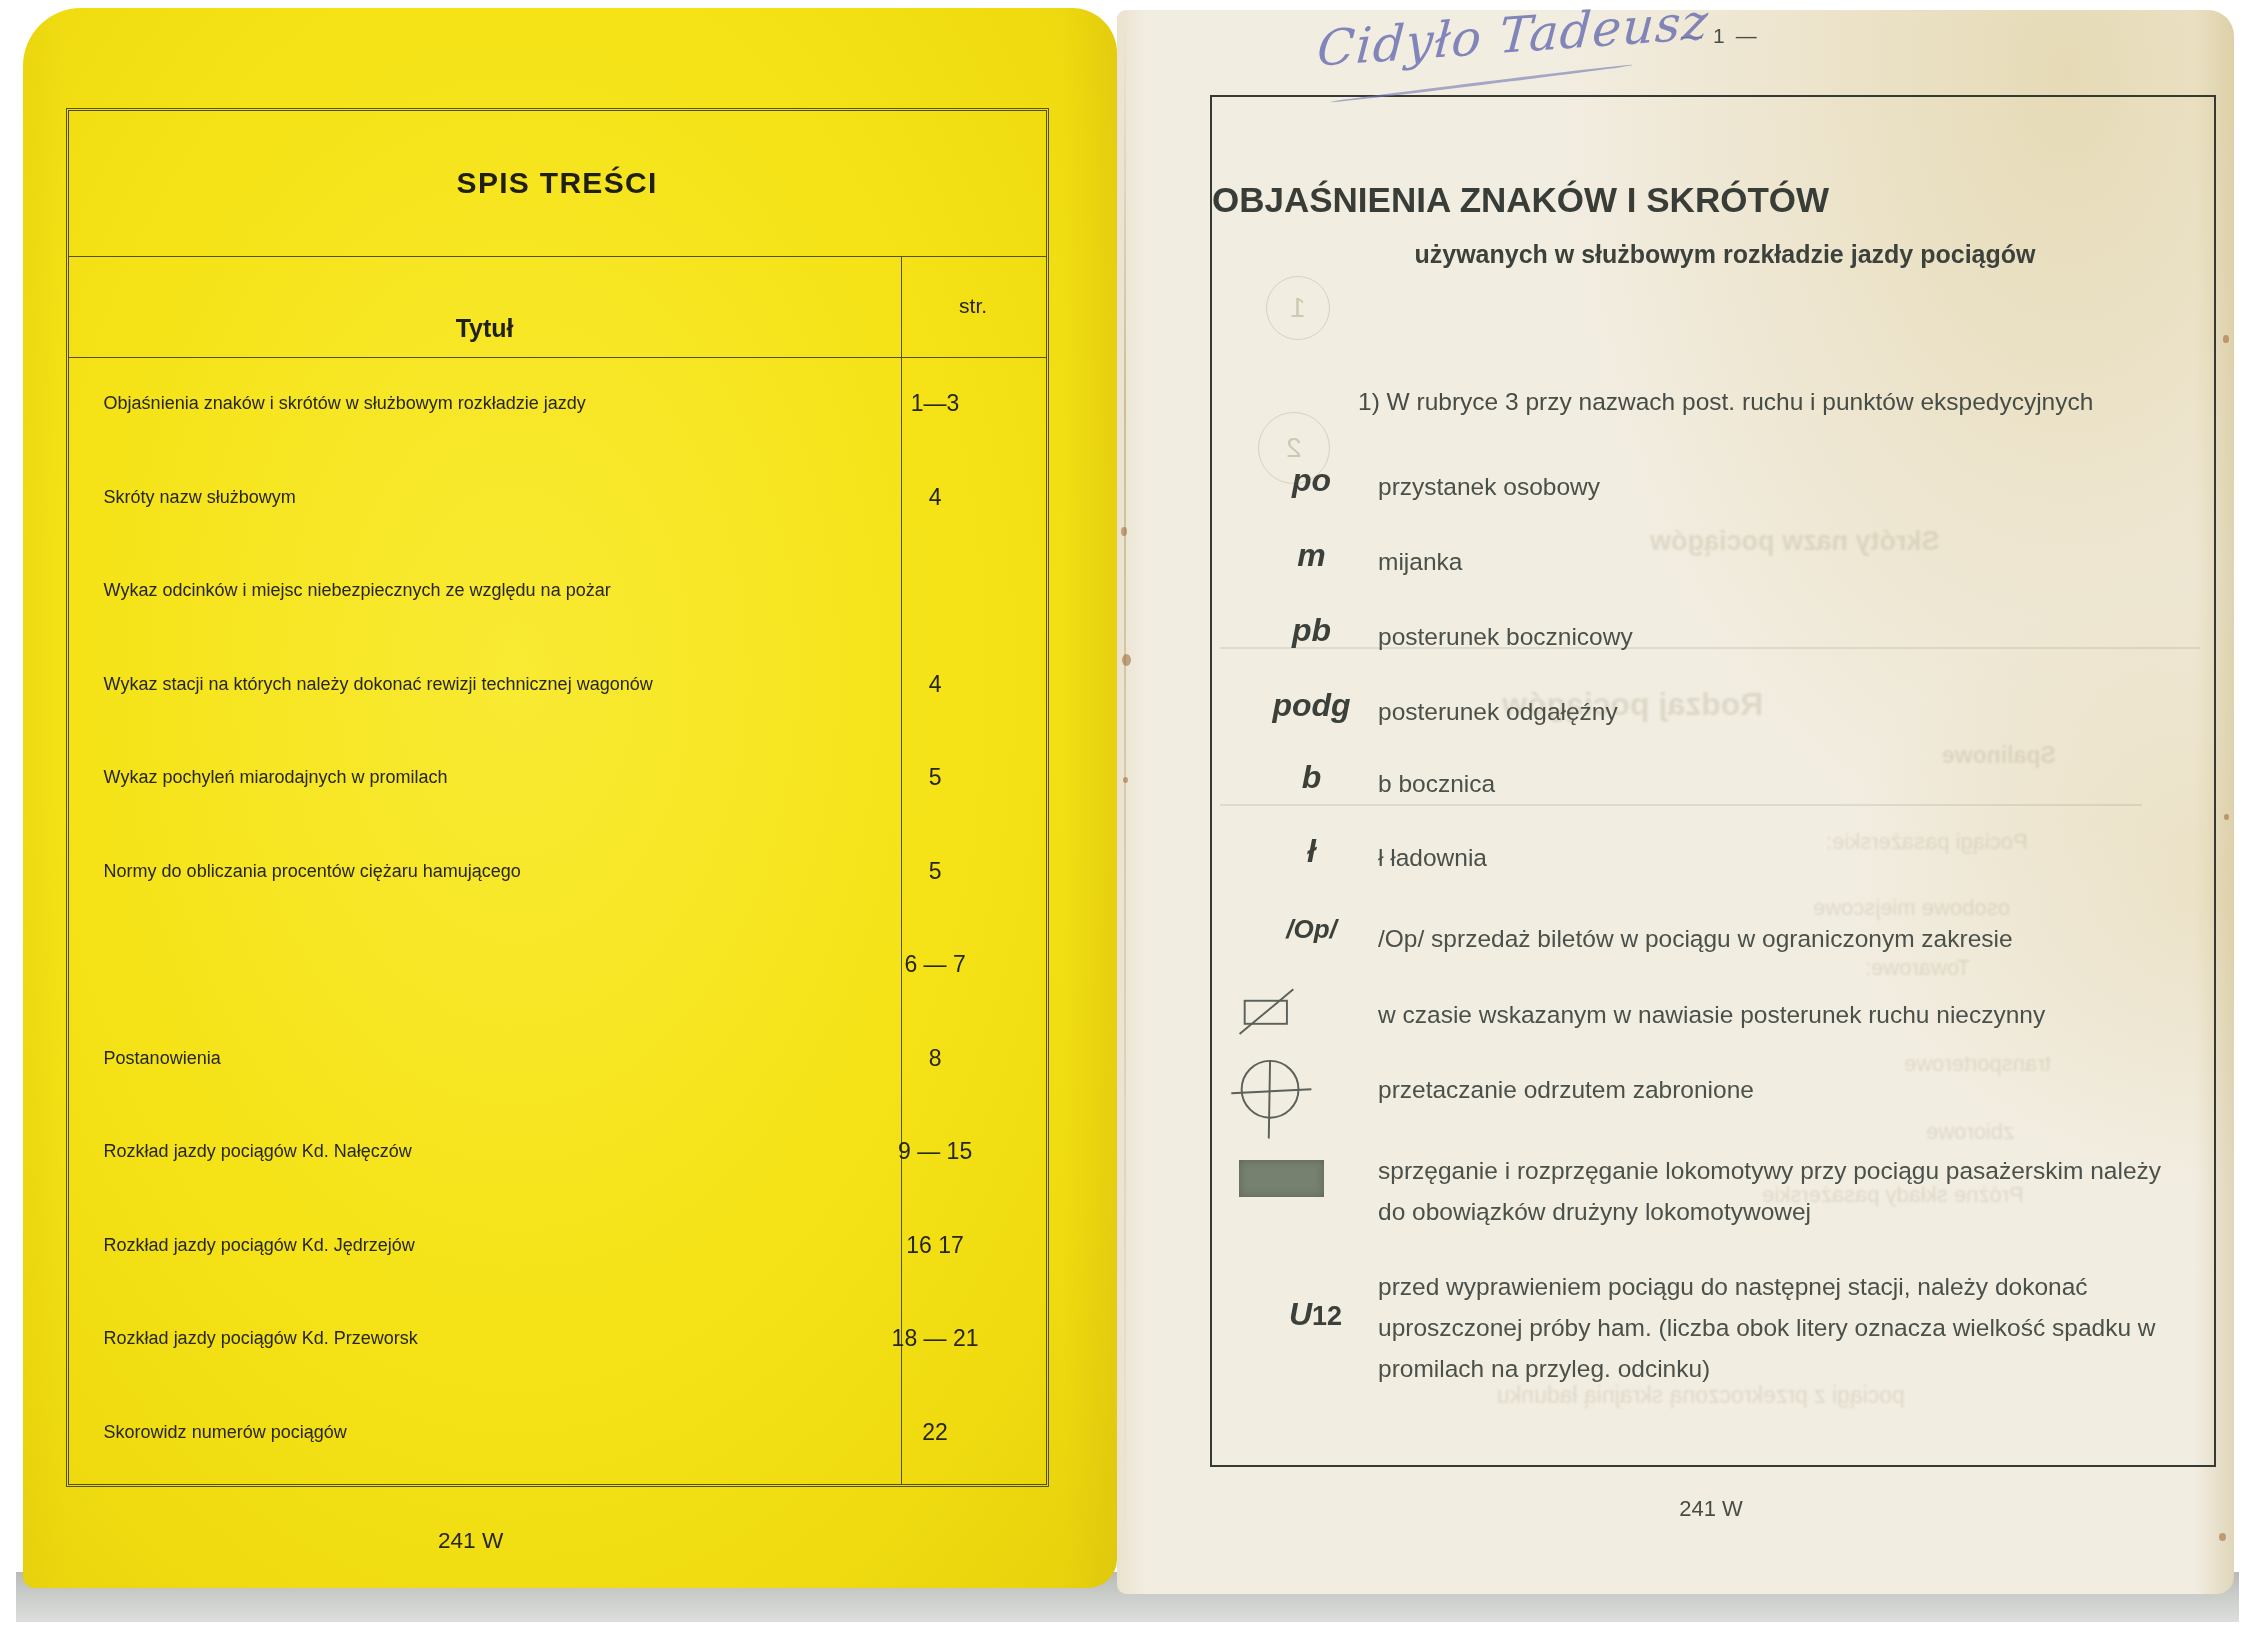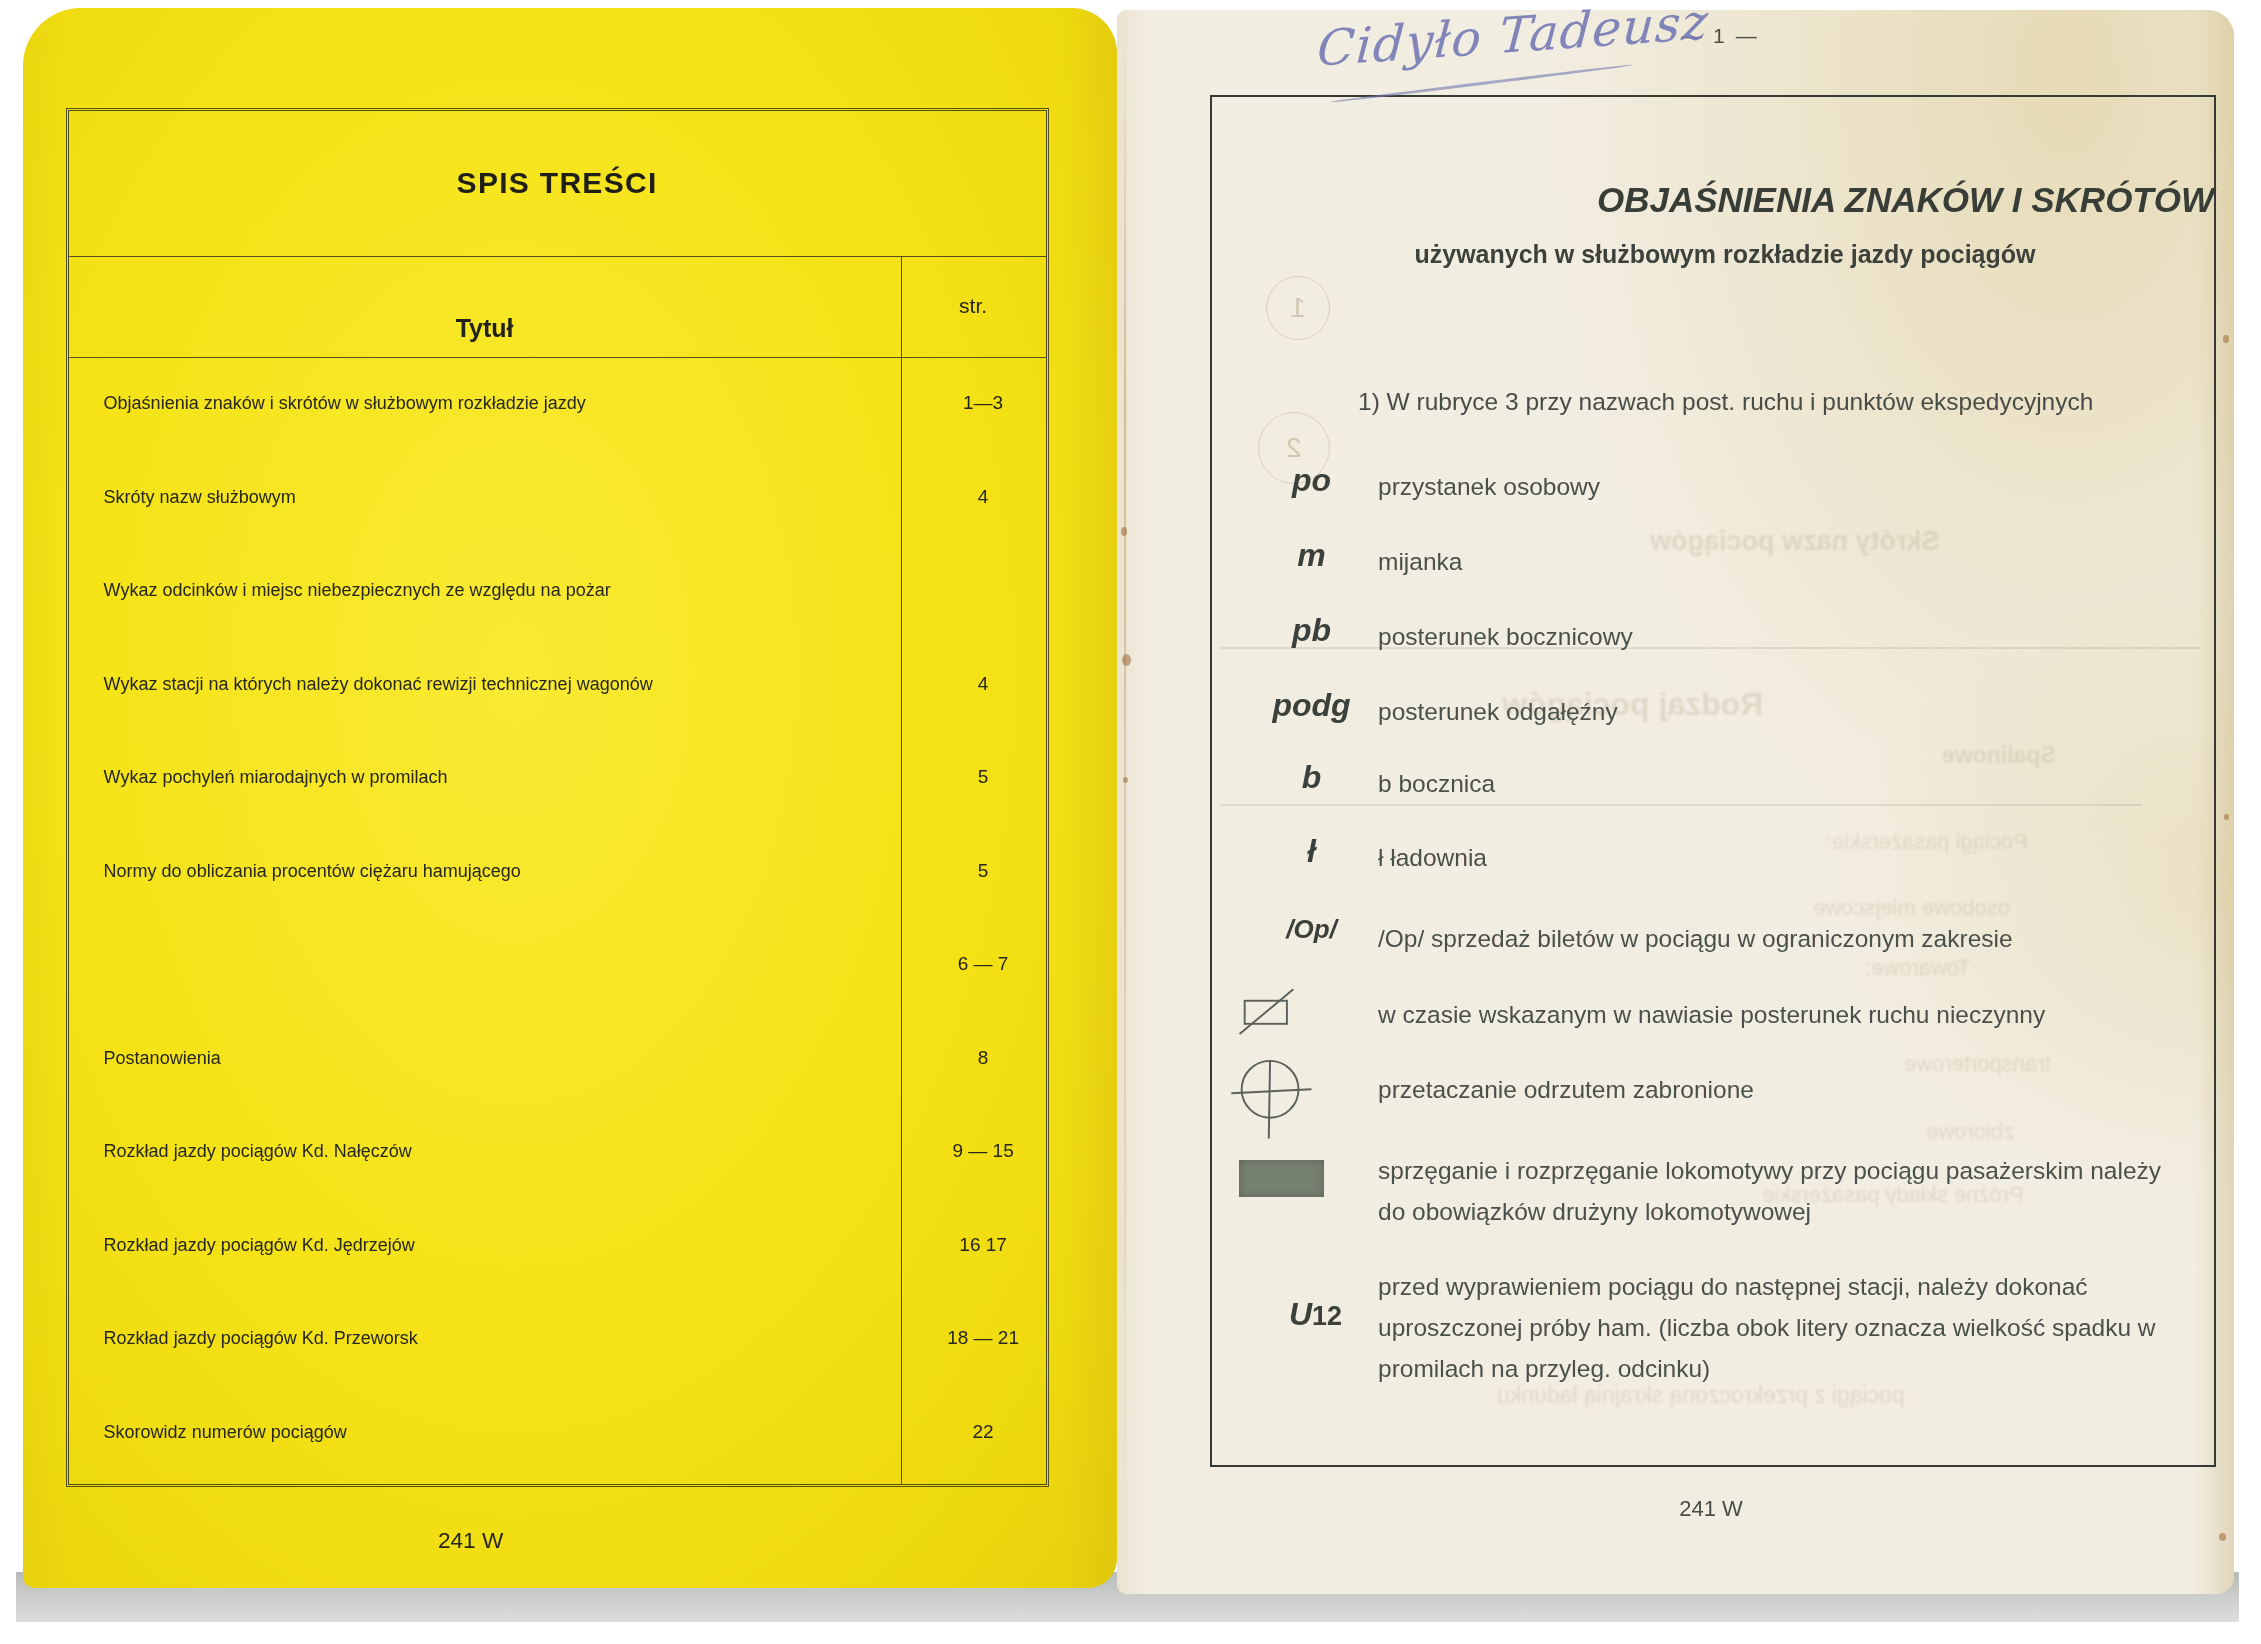--- a/index.html
+++ b/index.html
@@ -25,38 +25,38 @@
   .toc-hline{position:absolute;left:0;width:100%;height:0;border-top:1.3px solid #55511f;}
   .hl1{top:145px;} .hl2{top:246px;}
   .toc-vline{position:absolute;left:832px;top:145px;width:0;height:1228px;border-left:1.3px solid #55511f;}
   .toc-head-title{position:absolute;left:0;top:145px;width:832px;height:101px;display:flex;align-items:center;justify-content:center;
        font-size:25px;font-weight:bold;color:#21211a;margin-top:22px;}
   .toc-head-page{position:absolute;left:832px;top:145px;width:145px;height:101px;display:flex;align-items:center;justify-content:center;
        font-size:21px;color:#26261d;}
   .toc-row{position:absolute;left:0;width:100%;height:93px;}
   .toc-cell-title{position:absolute;left:35px;top:0;width:774px;height:93px;display:flex;align-items:center;
        font-size:18px;color:#26261c;}
-  .toc-cell-page{position:absolute;left:832px;top:0;width:145px;height:93px;display:flex;align-items:center;justify-content:center;
-       font-size:19px;color:#26261c;padding-left:10px;}
+  .toc-cell-page{position:absolute;left:784px;top:0;width:145px;height:93px;display:flex;align-items:center;justify-content:center;
+       font-size:23px;color:#26261c;padding-left:10px;}
   .footer-left{position:absolute;left:0;top:1520px;width:896px;text-align:center;font-size:22.6px;color:#26261c;}
 
   
   .stain{position:absolute;border-radius:50%;z-index:2;background:rgba(150,90,40,.5);}
 
   
   .page-right{position:absolute;left:1117px;top:9.7px;width:1117px;height:1584px;z-index:1;
     background:
       radial-gradient(ellipse at 85% 4%, rgba(216,196,130,.45) 0%, rgba(216,196,130,0) 38%),
       radial-gradient(ellipse at 100% 55%, rgba(216,196,130,.30) 0%, rgba(216,196,130,0) 25%),
       linear-gradient(90deg, rgba(210,195,150,.25) 0%, rgba(210,195,150,0) 2.5%, rgba(210,195,150,0) 96.5%, rgba(205,190,145,.5) 100%),
       #f2ede1;
     border-radius:9px 26px 17px 9px;}
   .exp-box{position:absolute;left:93px;top:85px;width:1002px;height:1368px;border:2.6px solid #353b34;}
-  .exp-title{position:absolute;left:0;top:83px;width:100%;text-align:right;
-      font-size:35px;font-weight:bold;letter-spacing:0px;color:#383e37;font-style:italic;}
+  .exp-title{position:absolute;left:0;top:83px;width:100%;text-align:left;
+      font-size:35px;font-weight:bold;letter-spacing:0px;color:#383e37;}
   .exp-subtitle{position:absolute;left:0;top:143px;width:100%;text-align:center;
       font-size:25px;font-weight:bold;color:#3c423b;margin-left:12px;}
   .exp-intro{position:absolute;left:146px;top:291px;width:832px;font-size:24.5px;color:#474d46;}
   .entry{position:absolute;left:0;width:1002px;}
   .term{position:absolute;left:35px;top:-3.9px;width:129px;text-align:center;
       font-size:32px;font-weight:bold;font-style:italic;color:#3b413a;}
   .term-u12{position:absolute;left:39px;top:30px;width:129px;text-align:center;
       font-size:27px;color:#3b413a;font-weight:bold;}
   .term-u12::first-letter{font-style:italic;font-size:32px;}
   .def{position:absolute;left:166px;top:0;width:812px;font-size:24.5px;line-height:41px;color:#4a504a;}

